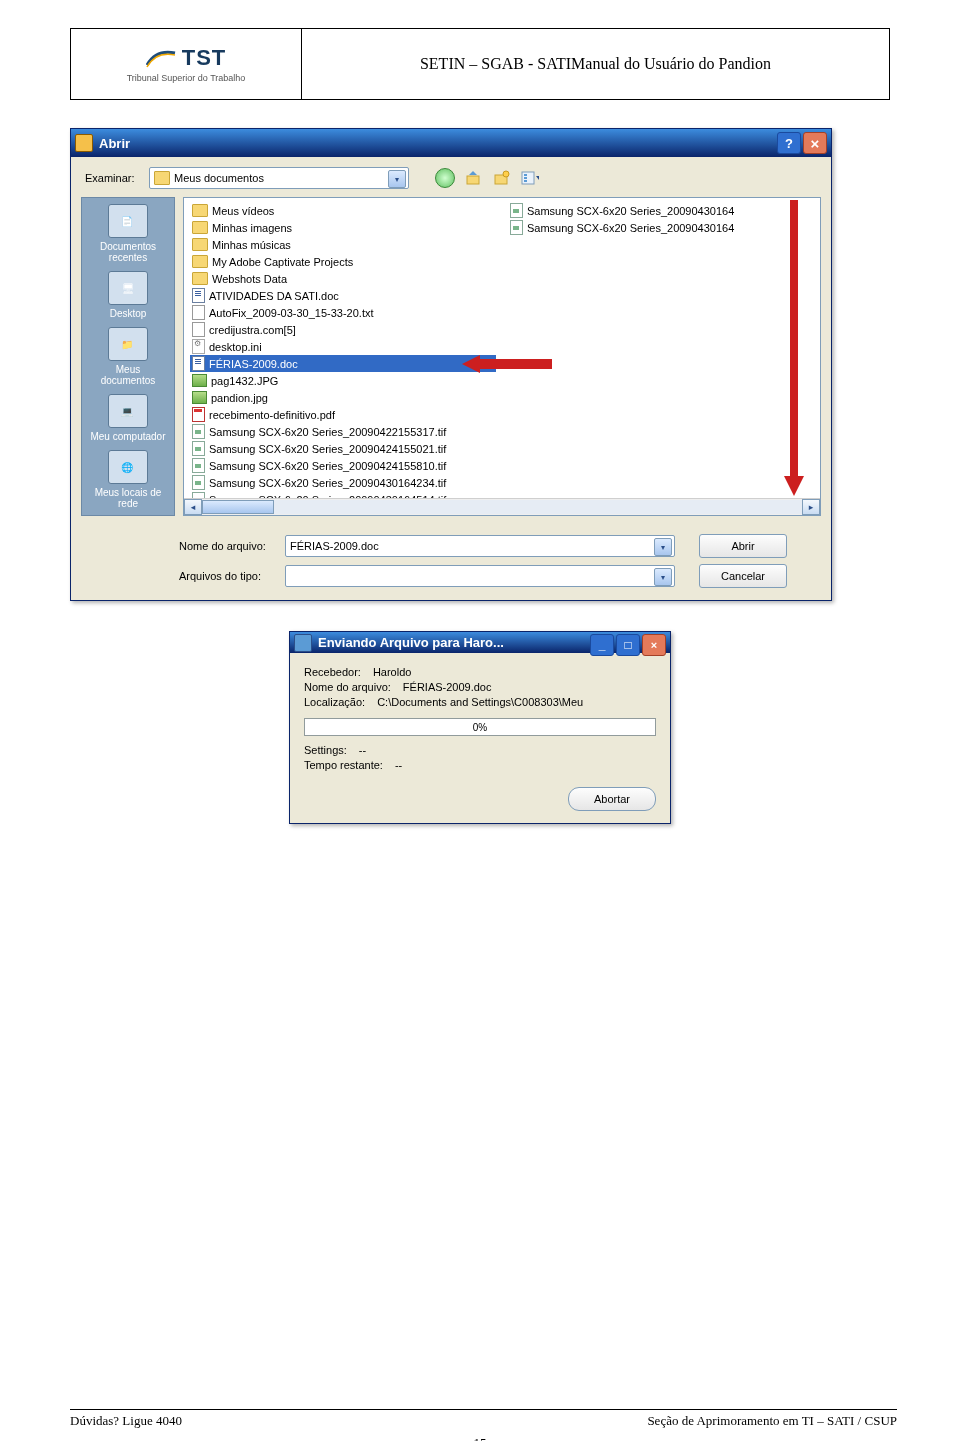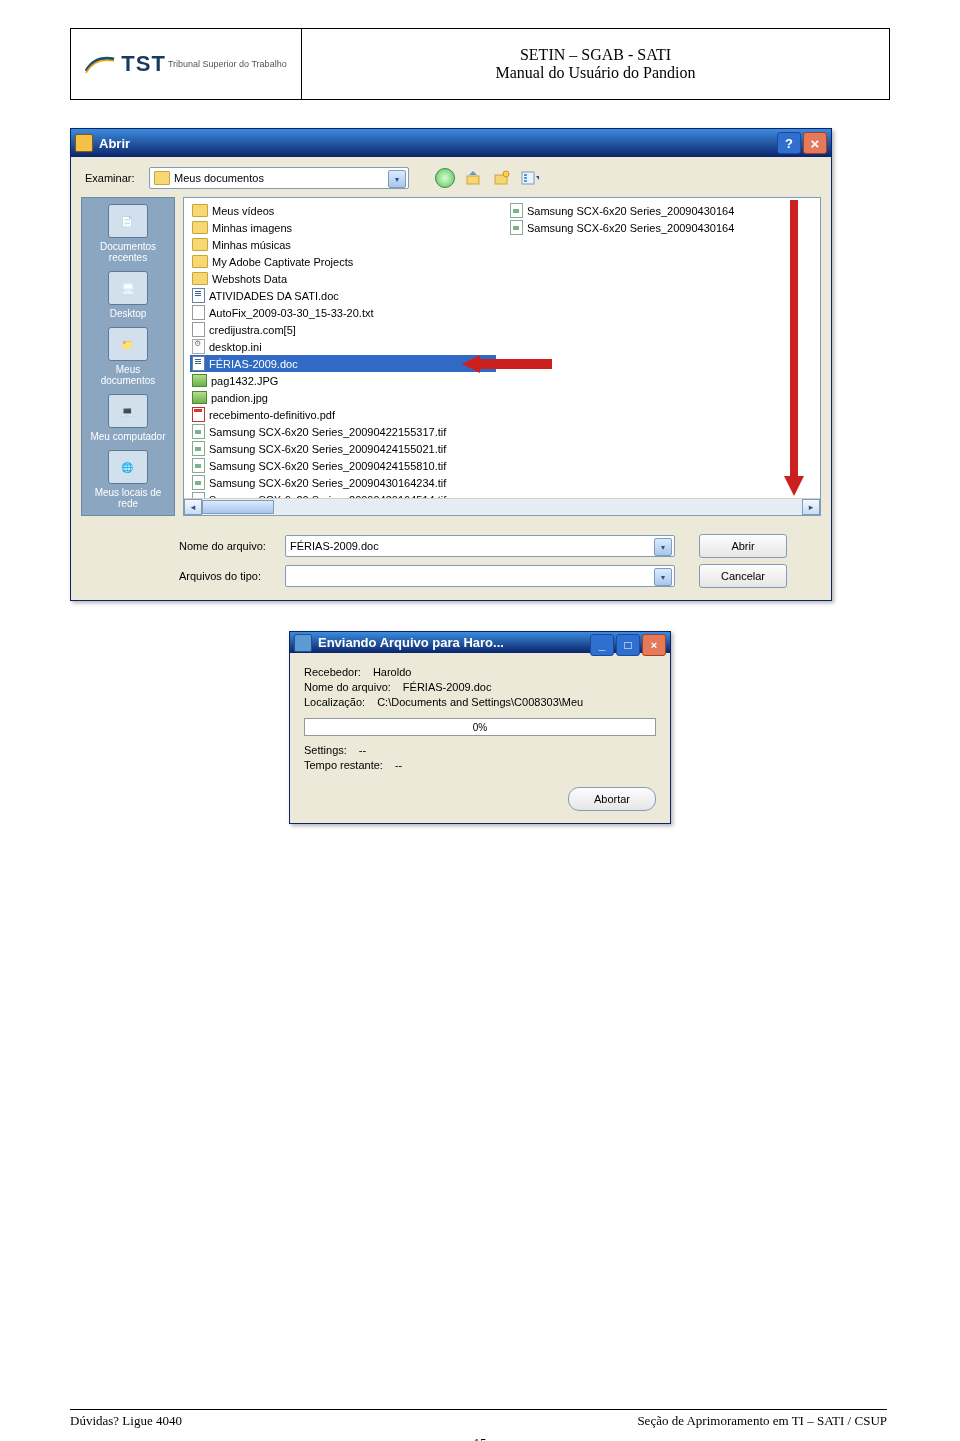--- a/index.html
+++ b/index.html
@@ -13,28 +13,28 @@
     padding:0 70px; box-sizing:border-box;
   }
   
   .hdr {
     margin-top:28px;
     border:1px solid #000; display:flex; height:70px;
   }
   .hdr-left {
     width:230px; border-right:1px solid #000;
     display:flex; align-items:center; justify-content:center;
-    flex-direction:row; gap:2px;
+    flex-direction:column; gap:2px;
   }
   .logo-row { display:flex; align-items:center; gap:6px; }
   .logo-swoosh svg { display:block; }
   .logo-txt { font-weight:bold; font-size:22px; color:#173a5e; letter-spacing:1px;}
   .logo-sub { font-size:9px; color:#555; }
   .hdr-right {
-    flex:1; display:flex; flex-direction:column; align-items:center; justify-content:center;
+    flex:1; display:flex; flex-direction:row; align-items:center; justify-content:center;
     font-family: "Times New Roman", serif; font-size:16px;
   }
   
   .body-text { margin-top:55px; font-size:16px; line-height:1.35; text-align:justify;}
   .body-text b { font-weight:bold; }
 
   
   .xp-dialog {
     margin-top:28px;
     width:760px; background:#ece9d8; border:1px solid #0a246a;
@@ -148,21 +148,21 @@
     display:flex; align-items:center; justify-content:center; font-size:10px;
   }
   .status-btn {
     margin-top:16px; margin-left:auto; width:86px; height:22px;
     background:linear-gradient(#fdfdfd,#e6e6e6); border:1px solid #7f9db9; border-radius:11px;
     display:flex; align-items:center; justify-content:center; font-size:11px;
   }
 
   
   .footer {
-    position:absolute; left:70px; right:73px; bottom:40px;
+    position:absolute; left:70px; right:63px; bottom:40px;
     border-top:1px solid #000; padding-top:3px;
     font-family:"Times New Roman", serif; font-size:13px;
     display:flex; justify-content:space-between;
   }
   .page-num { position:absolute; bottom:18px; left:0; right:0; text-align:center;
     font-family:"Times New Roman", serif; font-size:13px;}
 </style>
 </head>
 <body>
 

